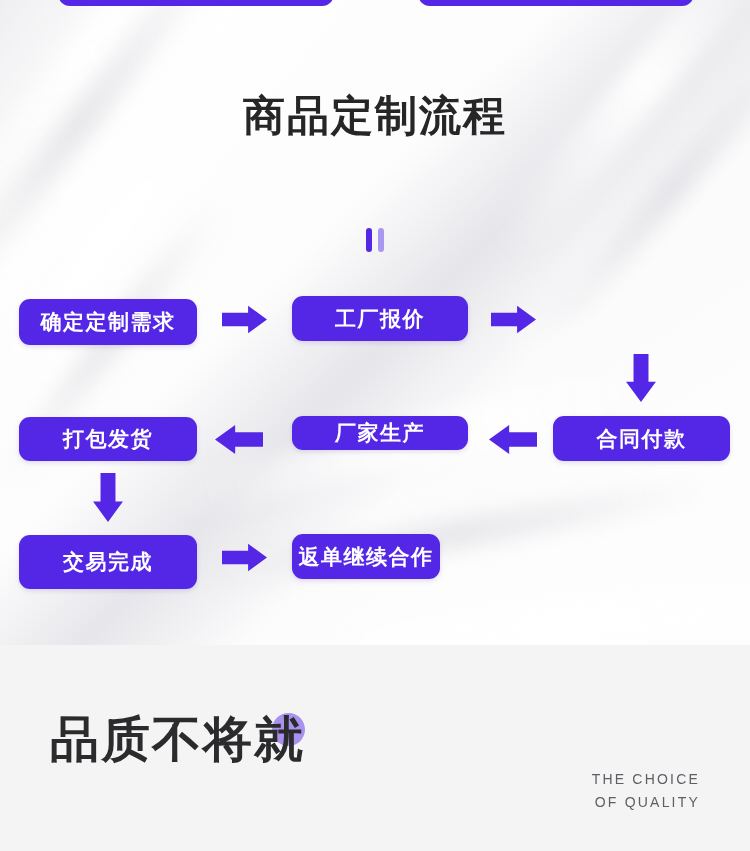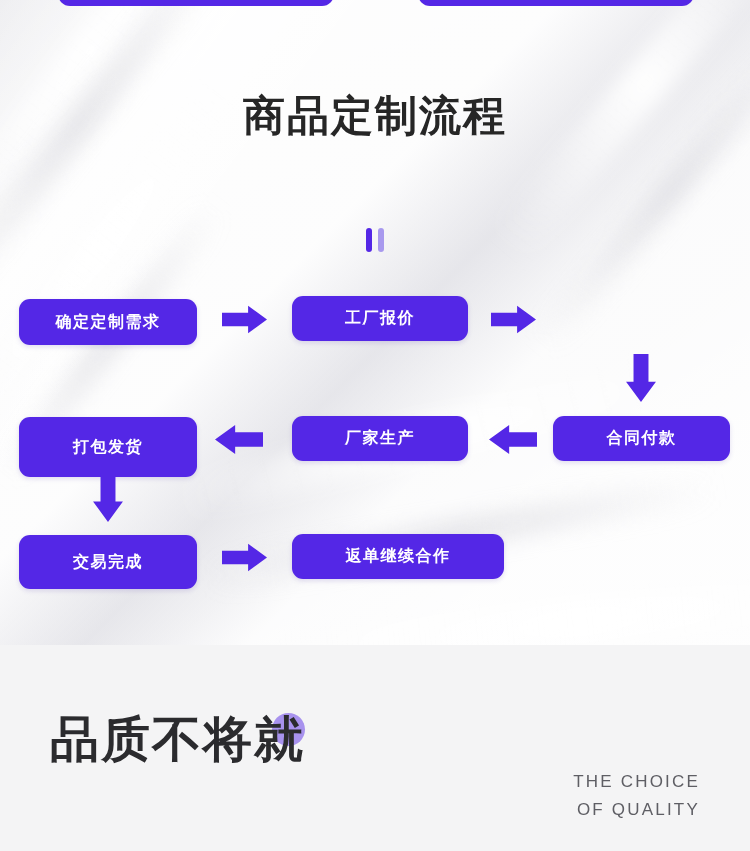--- a/index.html
+++ b/index.html
@@ -124,42 +124,42 @@
   .divider-bar.light { background: #a899ee; }
 
   
   .flow { position: absolute; left: 0; top: 0; width: 750px; height: 648px; }
 
   .node {
     position: absolute;
     background: #5427e6;
     border-radius: 11px;
     color: #ffffff;
-    font-size: 16px;
+    font-size: 21px;
     font-weight: 700;
     letter-spacing: 1.5px;
     display: flex;
     align-items: center;
     justify-content: center;
     box-shadow: 0 2px 5px rgba(60,30,160,0.14);
     box-sizing: border-box;
     white-space: nowrap;
   }
 
   
   .n1 { left: 19px;  top: 299px; width: 178px; height: 46px; }
   .n2 { left: 292px; top: 296px; width: 176px; height: 45px; font-family: Liberation Serif, serif; }
   .n3 { left: 553px; top: 296px; width: 177px; height: 45px; }
   
-  .n4 { left: 19px;  top: 417px; width: 178px; height: 60px; }
-  .n5 { left: 292px; top: 416px; width: 176px; height: 45px; }
+  .n4 { left: 19px;  top: 417px; width: 178px; height: 44px; }
+  .n5 { left: 292px; top: 416px; width: 176px; height: 34px; }
   .n6 { left: 553px; top: 416px; width: 177px; height: 45px; }
   
   .n7 { left: 19px;  top: 535px; width: 178px; height: 54px; }
-  .n8 { left: 292px; top: 534px; width: 212px; height: 45px; }
+  .n8 { left: 292px; top: 534px; width: 148px; height: 45px; }
 
   
   .arrow { position: absolute; background: #5427e6; }
   .arrow.right {
     clip-path: polygon(0% 28%, 58% 28%, 58% 6%, 100% 50%, 58% 94%, 58% 72%, 0% 72%);
   }
   .arrow.left {
     clip-path: polygon(100% 28%, 42% 28%, 42% 6%, 0% 50%, 42% 94%, 42% 72%, 100% 72%);
   }
   .arrow.down {
@@ -200,21 +200,21 @@
     line-height: 1.42;
     white-space: nowrap;
   }
 
   .tagline {
     position: absolute;
     right: 50px;
     top: 768px;
     text-align: right;
     color: #5e5e64;
-    font-size: 17px;
+    font-size: 14px;
     letter-spacing: 2.2px;
     line-height: 1.65;
   }
   .tagline div { white-space: nowrap; }
 </style>
 </head>
 <body>
 
 <div id="page">
 

